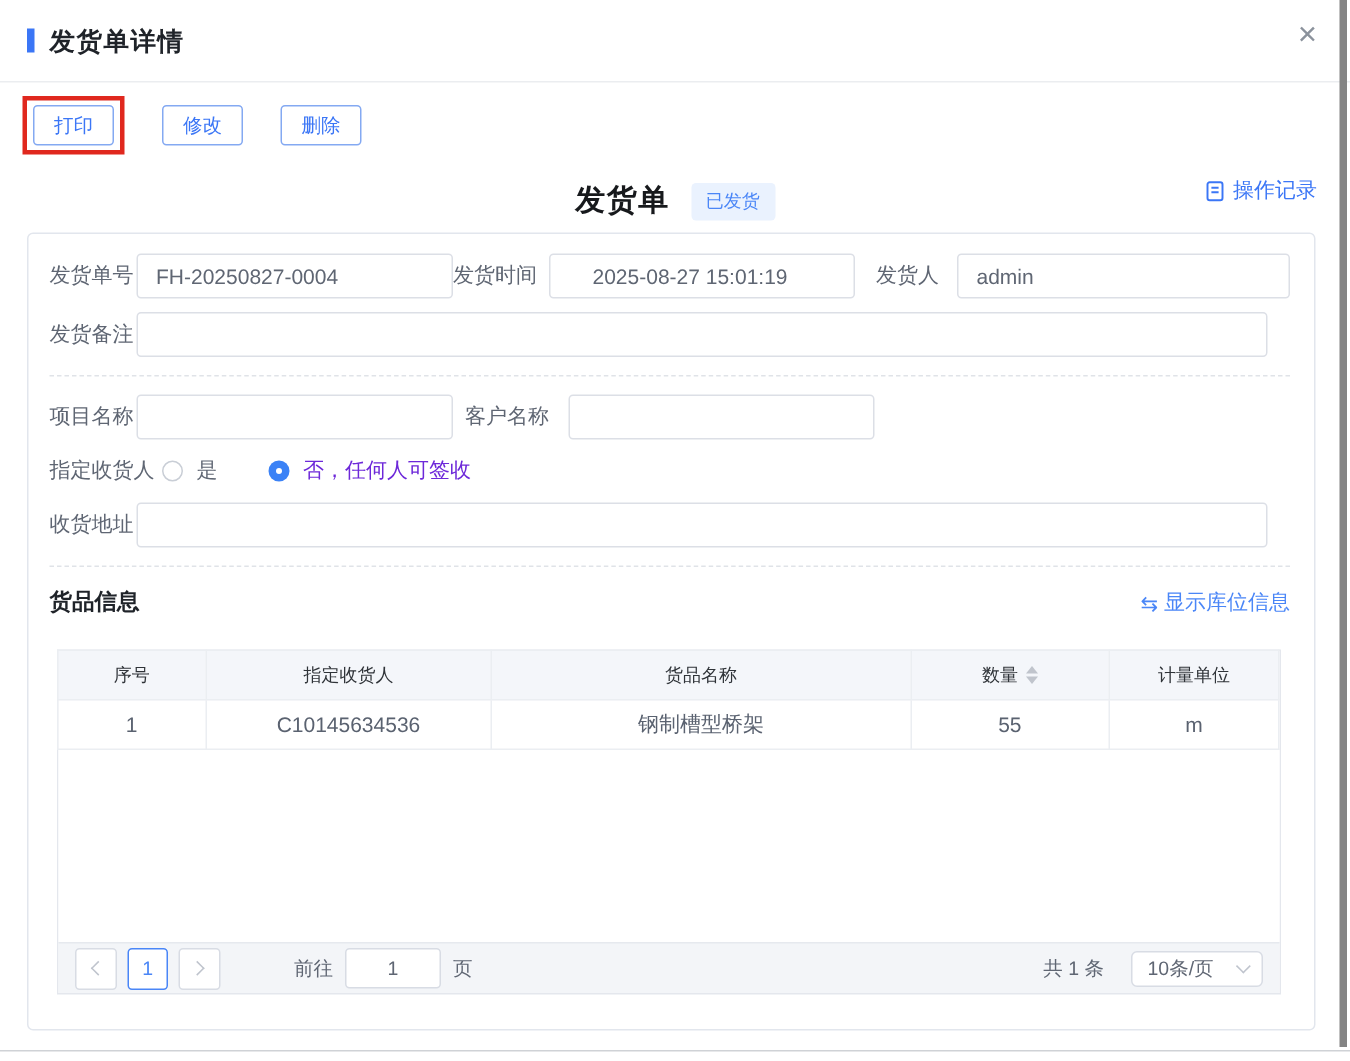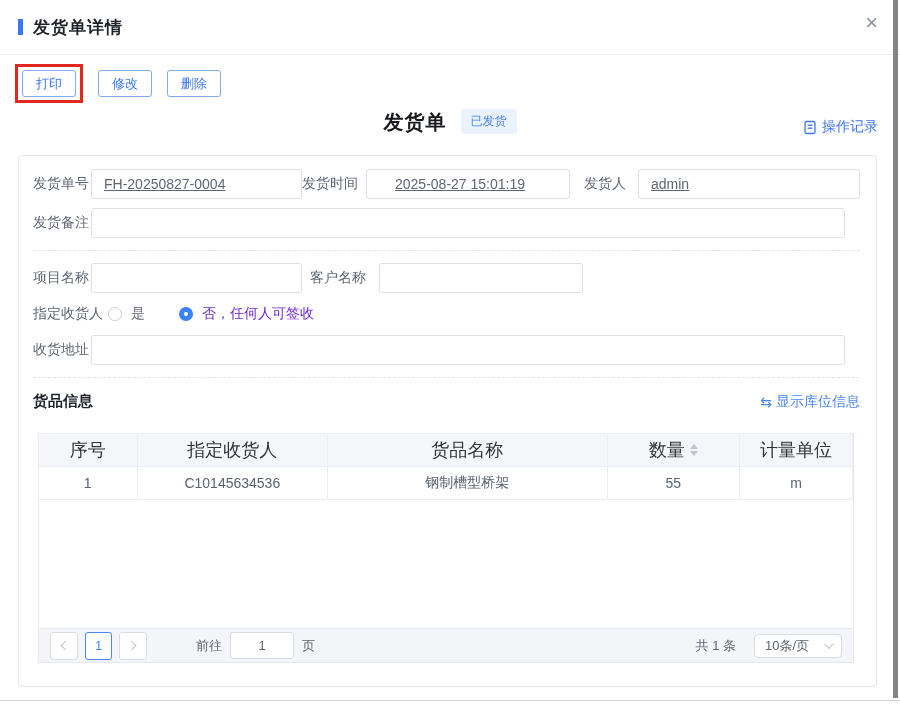--- a/index.html
+++ b/index.html
@@ -12,46 +12,46 @@
 
   
   .dlg-header { height:55px; display:flex; align-items:center; padding:0 24px 0 18px;
     border-bottom:1px solid #ebedf0; position:relative; }
   .title-accent { width:5px; height:16px; background:#3b76f6; margin-right:10px; }
   .dlg-title { font-size:17px; font-weight:bold; color:#1f2329; letter-spacing:1px; }
   .close-btn { position:absolute; right:22px; top:12px; font-size:22px; color:#8b929c;
     background:none; border:none; cursor:pointer; line-height:1; }
 
   
-  .toolbar { display:flex; align-items:center; padding:9px 22px 4px 15px; gap:15px; }
+  .toolbar { display:flex; align-items:center; padding:9px 22px 4px 15px; gap:25px; }
   .btn { background:#fff; border:1px solid #84a9f2; color:#3b76f6; font-size:13px;
     padding:0 13px; height:27px; border-radius:3px; cursor:pointer; white-space:nowrap; }
   .print-highlight { border:3px solid #e0281e; padding:3px 4px; display:inline-flex; }
 
   
   .doc-row { position:relative; height:38px; margin-top:2px; display:flex;
-    justify-content:center; align-items:flex-start; }
+    justify-content:center; align-items:flex-end; }
   .doc-title { font-size:20px; font-weight:bold; color:#17191c; letter-spacing:1px; }
   .status-badge { margin-left:14px; background:#eaf2fe; color:#4a86f7; font-size:12px;
     padding:4px 10px; border-radius:3px; }
   .ops-link { position:absolute; right:22px; top:9px; display:flex; align-items:center;
     gap:5px; color:#3b76f6; font-size:14px; text-decoration:none; cursor:pointer; }
 
   
   .main-panel { margin:8px 23px 0 18px; height:532px; border:1px solid #e2e6ed;
     border-radius:4px; padding:13px 16px 0 14px; }
   .frow { display:flex; align-items:center; margin-bottom:9px; }
   .flabel { font-size:14px; color:#5f6673; flex:none; }
   .lw1 { width:58px; }
   .lw2 { width:56px; margin-right:8px; }
   .lw2b { margin-left:8px; width:60px; margin-right:9px; }
   .lw3 { margin-left:14px; width:44px; margin-right:10px; }
   .lw4 { width:75px; }
   .inp { height:30px; border:1px solid #dcdfe6; border-radius:3px; font-size:14px;
-    color:#5f6673; padding:0 12px; background:#fff; outline:none;text-decoration:underline; }
+    color:#5f6673; padding:0 12px; background:#fff; outline:none; }
   .w210 { width:211px; }
   .w204 { width:204px; }
   .grow { flex:1; }
   .mr15 { margin-right:15px; }
   .pad-date { padding-left:28px; }
   .dashed-divider { border:none; border-top:1px dashed #e0e3e8; margin:12px 0 12px 0; }
 
   
   .radio-item { display:flex; align-items:center; gap:9px; cursor:pointer; }
   .radio-circle { width:14px; height:14px; border-radius:50%; border:1px solid #c9ced6;
@@ -68,21 +68,21 @@
   .section-title { font-size:15px; font-weight:bold; color:#1f2329; }
   .toggle-link { display:flex; align-items:center; gap:4px; color:#4a86f7;
     font-size:14px; cursor:pointer; }
   .swap-icon { font-size:14px; line-height:1; }
 
   
   .table-block { margin:22px 0 0 5px; width:816px; height:230px;
     border:1px solid #e4e7ed; display:flex; flex-direction:column; background:#fff; }
   table { border-collapse:collapse; margin:-1px 0 0 -1px; flex:none; }
   th,td { border:1px solid #ebeef2; height:33px; text-align:center; }
-  th { background:#f4f6fa; font-size:18px; font-weight:500; color:#2f3338; }
+  th { background:#f4f6fa; font-size:12px; font-weight:500; color:#2f3338; }
   td { font-size:14px; color:#5a6270; background:#fff; }
   .c1{width:61px;} .c2{width:118px;} .c3{width:173px;} .c4{width:82px;text-align:right;} .c5{width:70px;}
   .th-flex { display:flex; align-items:center; justify-content:center; gap:5px; }
   .carets { display:flex; flex-direction:column; gap:2px; }
   .caret-up { width:0; height:0; border-left:4px solid transparent;
     border-right:4px solid transparent; border-bottom:5px solid #c0c4cc; }
   .caret-down { width:0; height:0; border-left:4px solid transparent;
     border-right:4px solid transparent; border-top:5px solid #c0c4cc; }
   .table-spacer { flex:1; background:#fff; }
 

